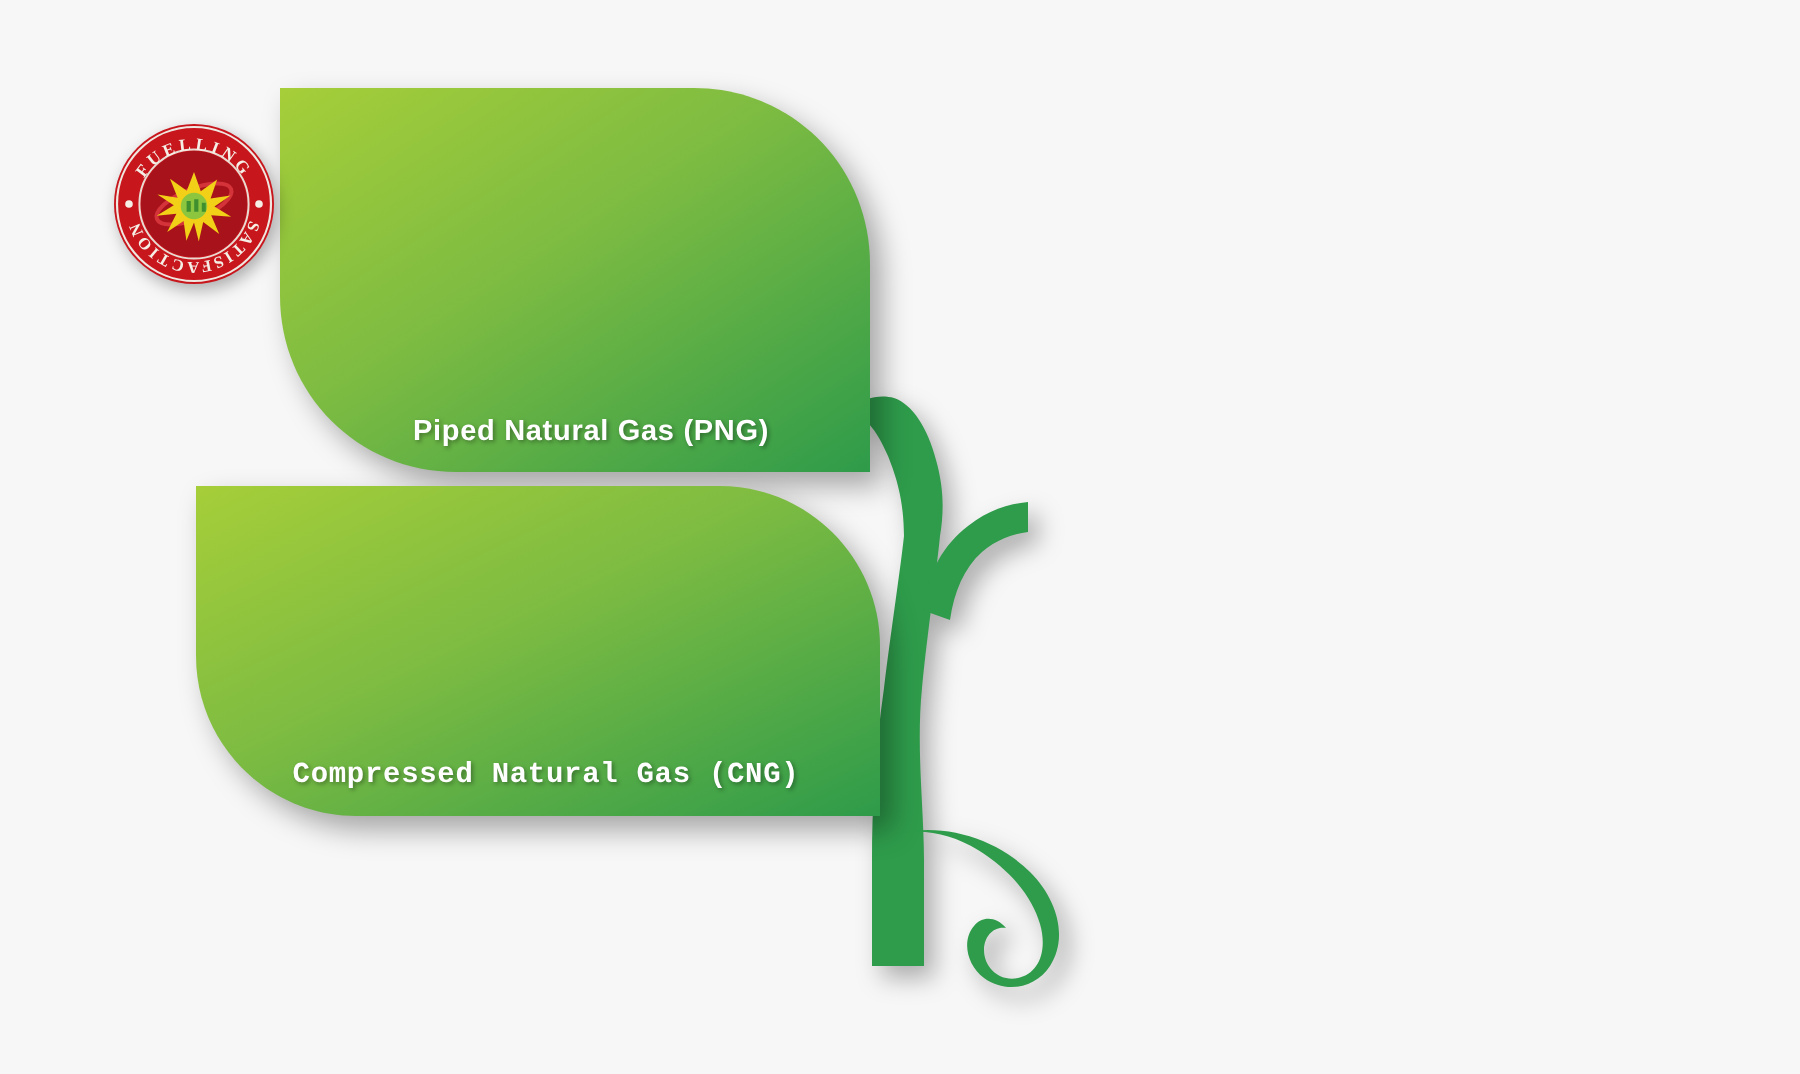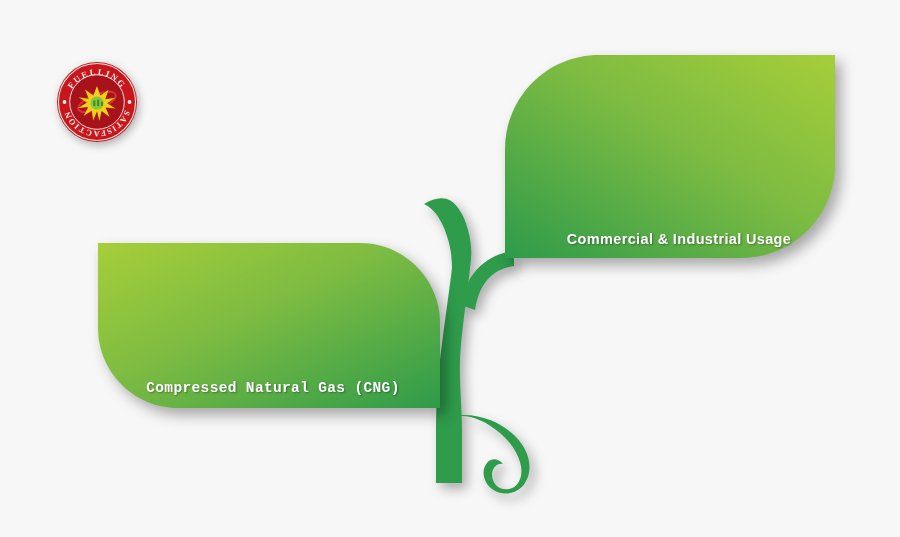--- a/index.html
+++ b/index.html
@@ -143,20 +143,39 @@
              C524,476 519,487 509,489
              C500,491 492,484 492,475
              C492,468 497,463 503,464
              C498,458 491,458 487,463
              C481,470 483,482 492,489
              C503,497 518,494 525,483
              C534,469 529,450 515,436
              C498,419 471,411 448,417 Z"></path>
   </svg>
 
+  <div class="leaf" id="leaf-png">
+    <svg class="leaf-body" viewBox="0 0 295 192" preserveAspectRatio="none">
+      <defs>
+        <linearGradient id="gradPng" x1="0" y1="0" x2="1" y2="1">
+          <stop offset="0%" stop-color="#A6CE39"></stop>
+          <stop offset="45%" stop-color="#7CBB42"></stop>
+          <stop offset="100%" stop-color="#2E9B4A"></stop>
+        </linearGradient>
+      </defs>
+      <path fill="url(#gradPng)" d="M0,0
+               L207,0
+               C256,0 295,39 295,88
+               L295,192
+               L88,192
+               C39,192 0,153 0,104
+               Z"></path>
+    </svg>
+    <div class="leaf-label">Piped Natural Gas (PNG)</div>
+  </div>
 
   <div class="leaf" id="leaf-cng">
     <svg class="leaf-body" viewBox="0 0 342 165" preserveAspectRatio="none">
       <defs>
         <linearGradient id="gradCng" x1="0" y1="0" x2="1" y2="1">
           <stop offset="0%" stop-color="#A6CE39"></stop>
           <stop offset="45%" stop-color="#7CBB42"></stop>
           <stop offset="100%" stop-color="#2E9B4A"></stop>
         </linearGradient>
       </defs>
@@ -164,39 +183,20 @@
                L262,0
                C306,0 342,36 342,80
                L342,165
                L80,165
                C36,165 0,129 0,85
                Z"></path>
     </svg>
     <div class="leaf-label">Compressed Natural Gas (CNG)</div>
   </div>
 
-  <div class="leaf" id="leaf-com">
-    <svg class="leaf-body" viewBox="0 0 330 203" preserveAspectRatio="none">
-      <defs>
-        <linearGradient id="gradCom" x1="1" y1="0" x2="0" y2="1">
-          <stop offset="0%" stop-color="#A6CE39"></stop>
-          <stop offset="45%" stop-color="#7CBB42"></stop>
-          <stop offset="100%" stop-color="#2E9B4A"></stop>
-        </linearGradient>
-      </defs>
-      <path fill="url(#gradCom)" d="M330,0
-               L94,0
-               C42,0 0,42 0,94
-               L0,203
-               L236,203
-               C288,203 330,161 330,109
-               Z"></path>
-    </svg>
-    <div class="leaf-label">Commercial &amp; Industrial Usage</div>
-  </div>
 
   <svg id="logo-badge" viewBox="0 0 82 82">
     <defs>
       <path id="arcTop" d="M 12,43 A 29,29 0 0 1 70,43" fill="none"></path>
       <path id="arcBottom" d="M 70,41 A 29,29 0 0 1 12,41" fill="none"></path>
     </defs>
 
     <circle cx="41" cy="41" r="40" fill="#C8161D"></circle>
     <circle cx="41" cy="41" r="38.5" fill="none" stroke="#F0E8E0" stroke-width="1.1"></circle>
 

